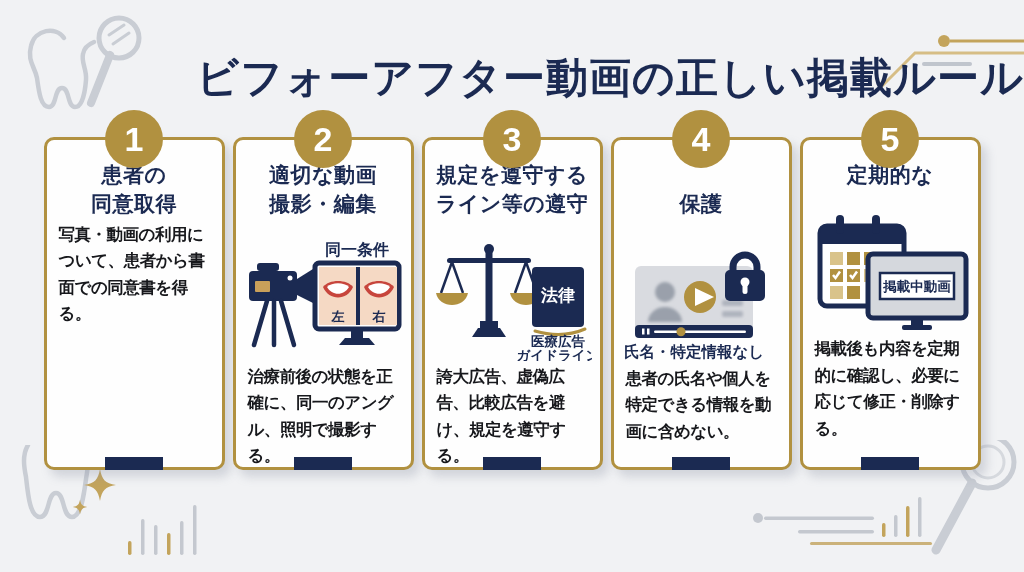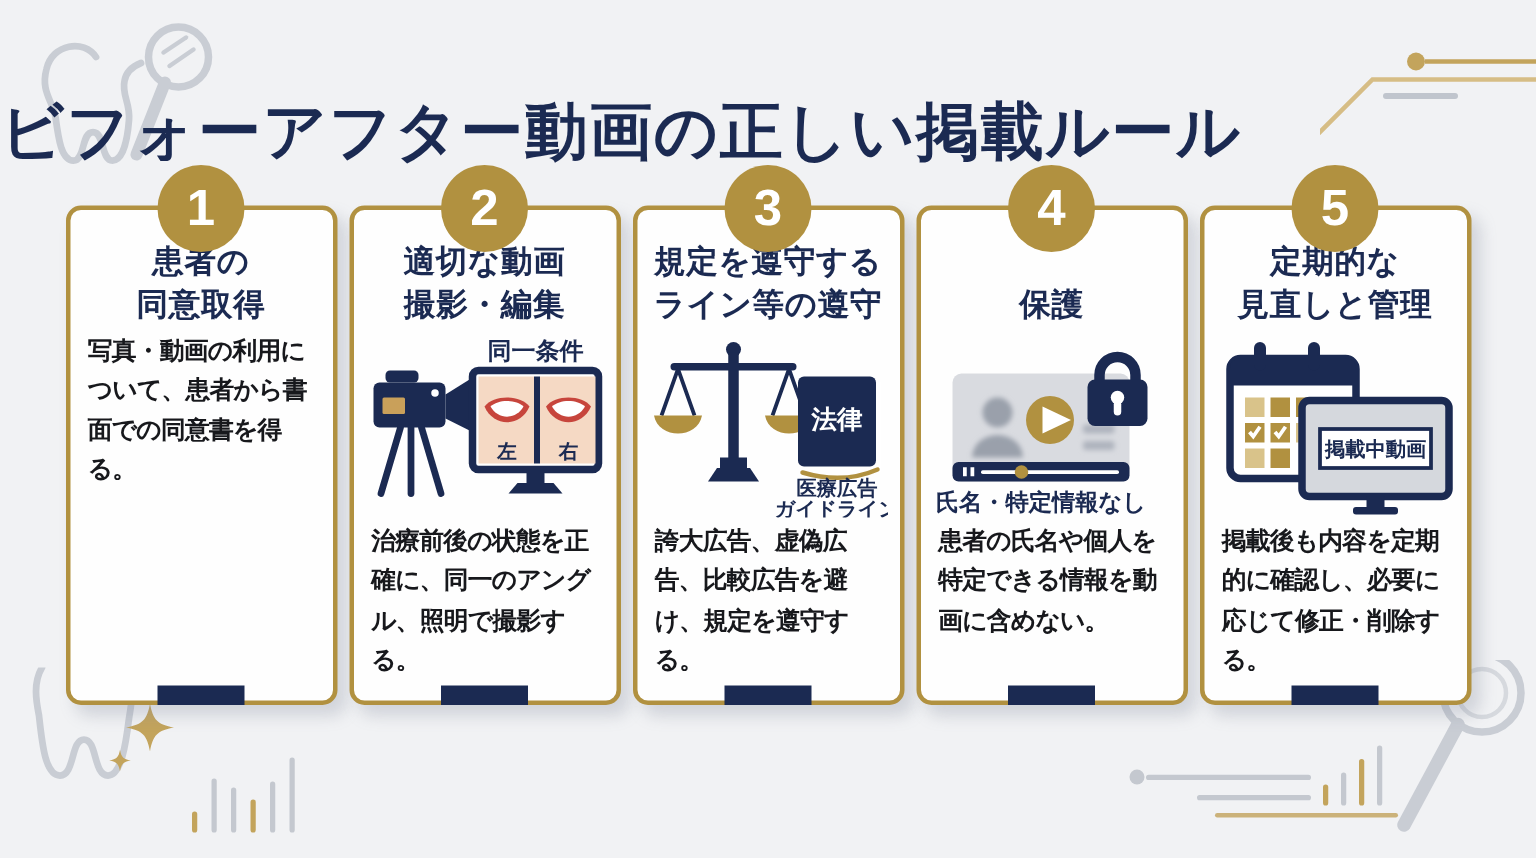--- a/index.html
+++ b/index.html
@@ -3,22 +3,22 @@
 <meta charset="utf-8">
 <style>
   html,body{margin:0;padding:0;}
   body{
     width:1024px;height:572px;position:relative;overflow:hidden;
     background:#f1f2f4;
     font-family:"Liberation Sans","DejaVu Sans",sans-serif;
   }
   .decor{position:absolute;z-index:0;}
   .page-title{
-    position:absolute;top:32px;left:0;width:100%;z-index:1;
-    text-align:left;font-size:42px;font-weight:900;color:#1b2a52;
+    position:absolute;top:22px;left:0;width:100%;z-index:1;
+    text-align:right;font-size:42px;font-weight:900;color:#1b2a52;
     letter-spacing:1px;
   }
   .cards{
     position:absolute;top:137px;left:0;width:100%;z-index:2;
     display:flex;justify-content:center;gap:8px;
   }
   .card{
     position:relative;width:175px;height:327px;
     background:#fefefe;border:3px solid #b19140;border-radius:10px;
     box-shadow:6px 7px 10px rgba(130,138,155,.28);
@@ -28,21 +28,21 @@
     position:absolute;top:-30px;left:50%;transform:translateX(-50%);
     width:58px;height:58px;border-radius:50%;background:#b19140;
     display:flex;align-items:center;justify-content:center;
     color:#ffffff;font-size:34px;font-weight:700;z-index:3;
   }
   .card-heading{
     margin-top:20px;text-align:center;color:#1b2a52;
     font-size:21px;font-weight:800;line-height:1.4;letter-spacing:.5px;
   }
   .icon-area{
-    height:124px;margin-top:3px;display:flex;align-items:center;justify-content:center;
+    height:124px;margin-top:20px;display:flex;align-items:center;justify-content:center;
   }
   .card-body{
     padding:2px 12px 0 12px;color:#17181c;
     font-size:16.5px;font-weight:600;line-height:1.6;letter-spacing:-0.03em;
     text-align:left;
   }
   .bottom-tab{
     position:absolute;bottom:-3px;left:50%;transform:translateX(-50%);
     width:58px;height:13px;background:#1b2a52;
   }
@@ -229,21 +229,20 @@
       </svg>
     </div>
     <div class="card-body">患者の氏名や個人を特定できる情報を動画に含めない。</div>
     <div class="bottom-tab"></div>
   </div>
 
   <div class="card">
     <div class="num-circle">5</div>
     <div class="card-heading">
       <span>定期的な</span><br>
-      <span>見直しと管理</span>
     </div>
     <div class="icon-area">
       <svg width="160" height="122" viewBox="0 0 160 122">
         <g>
           <rect x="10" y="16" width="84" height="80" rx="7" fill="#ffffff" stroke="#1b2a52" stroke-width="5"></rect>
           <path d="M10 23 q0 -7 7 -7 h70 q7 0 7 7 v11 h-84 z" fill="#1b2a52"></path>
           <rect x="26" y="5" width="8" height="19" rx="4" fill="#1b2a52"></rect>
           <rect x="62" y="5" width="8" height="19" rx="4" fill="#1b2a52"></rect>
           <g>
             <rect x="20" y="42" width="13" height="13" fill="#d9c38a"></rect>

